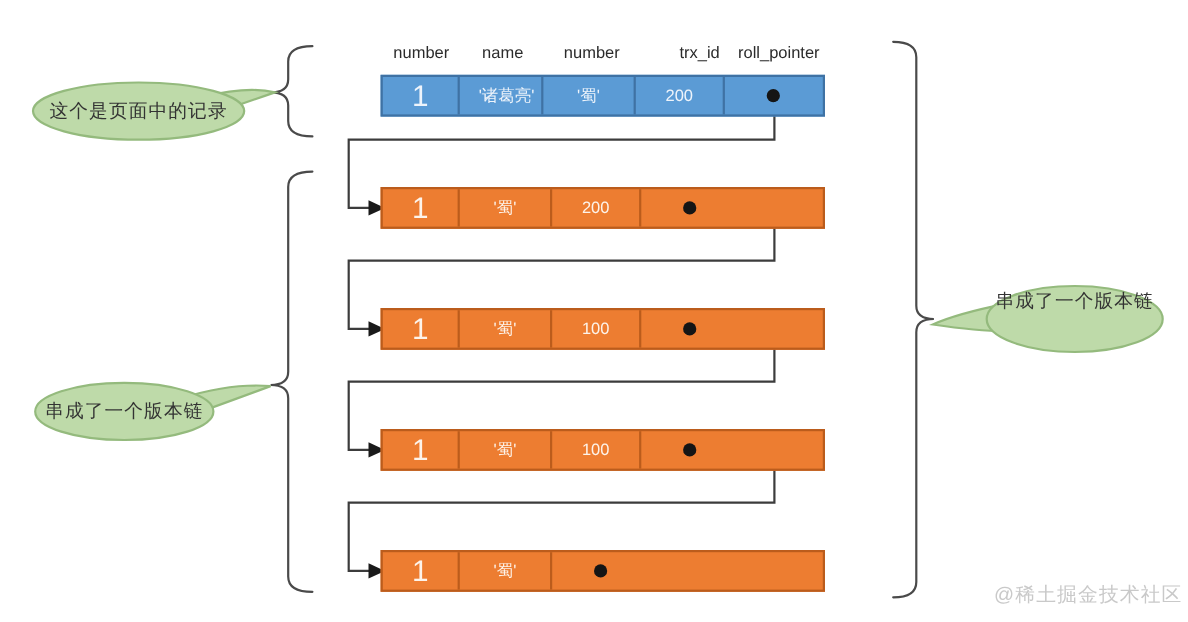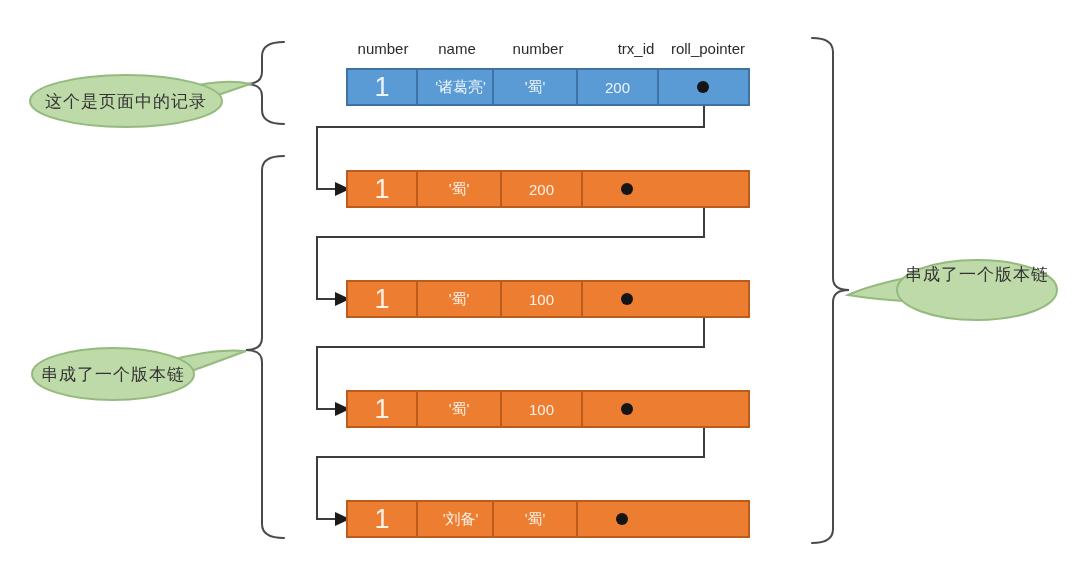--- a/index.html
+++ b/index.html
@@ -156,25 +156,25 @@
     <div class="cell num col-number">1</div>
     <div class="cell col-country">'蜀'</div>
     <div class="cell col-trx">100</div>
     <div class="cell col-roll">
         <span class="dot"></span>
       </div>
   </div>
 
   <div class="row orange" style="top:500px">
     <div class="cell num col-number">1</div>
-    <div class="cell col-name">'刘备'</div>
     <div class="cell col-country">'蜀'</div>
     <div class="cell col-roll">
         <span class="dot"></span>
       </div>
   </div>
 
   <div class="bubble-text" style="left:126px; top:101px;">这个是页面中的记录</div>
   <div class="bubble-text" style="left:113px; top:374px;">串成了一个版本链</div>
   <div class="bubble-text" style="left:977px; top:274px;">串成了一个版本链</div>
 
+  <div class="watermark">@稀土掘金技术社区</div>
 
 </div>
 
 </body></html>

